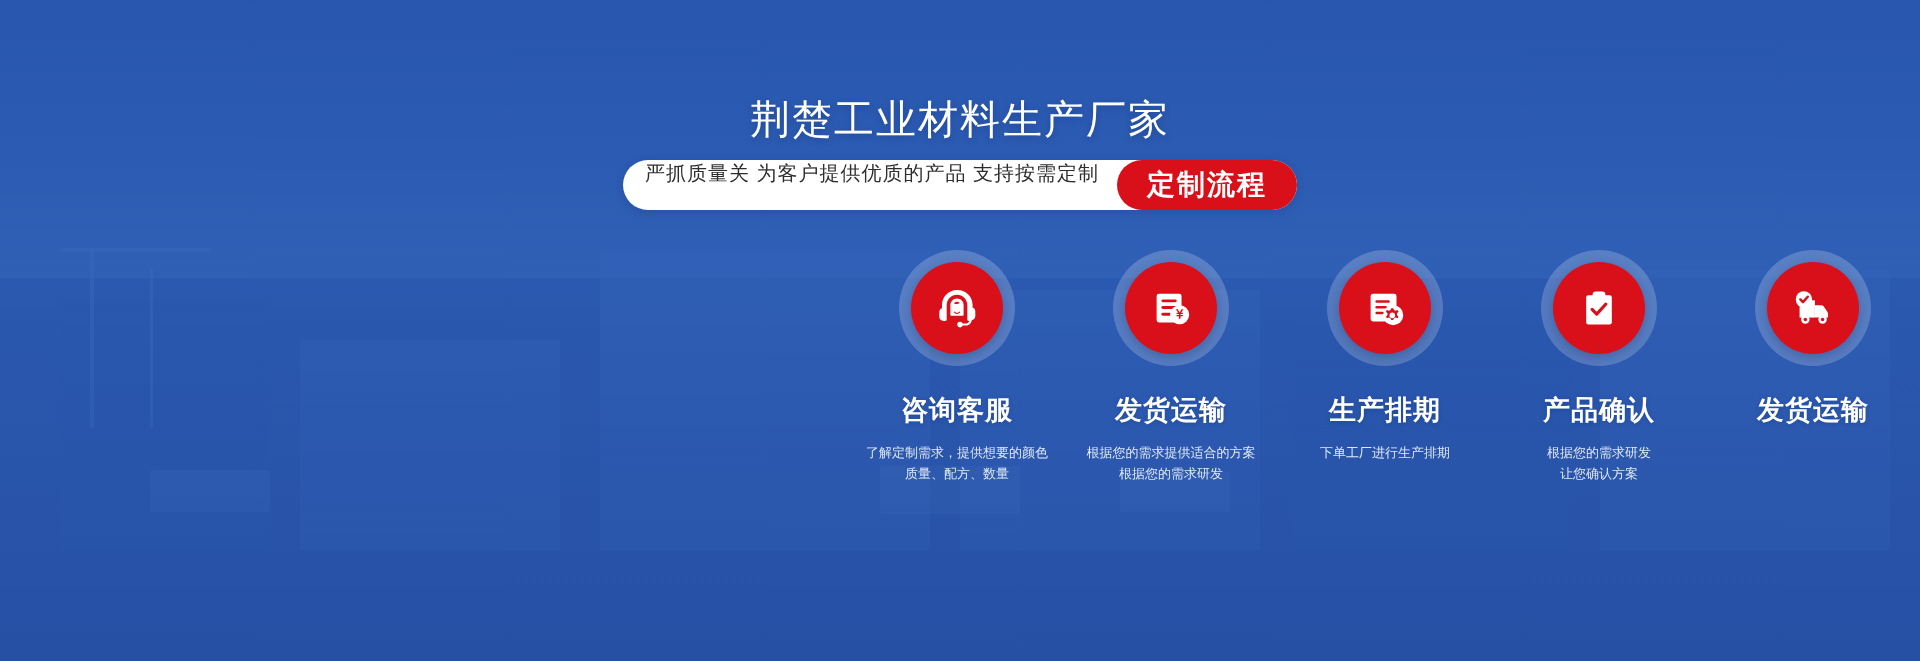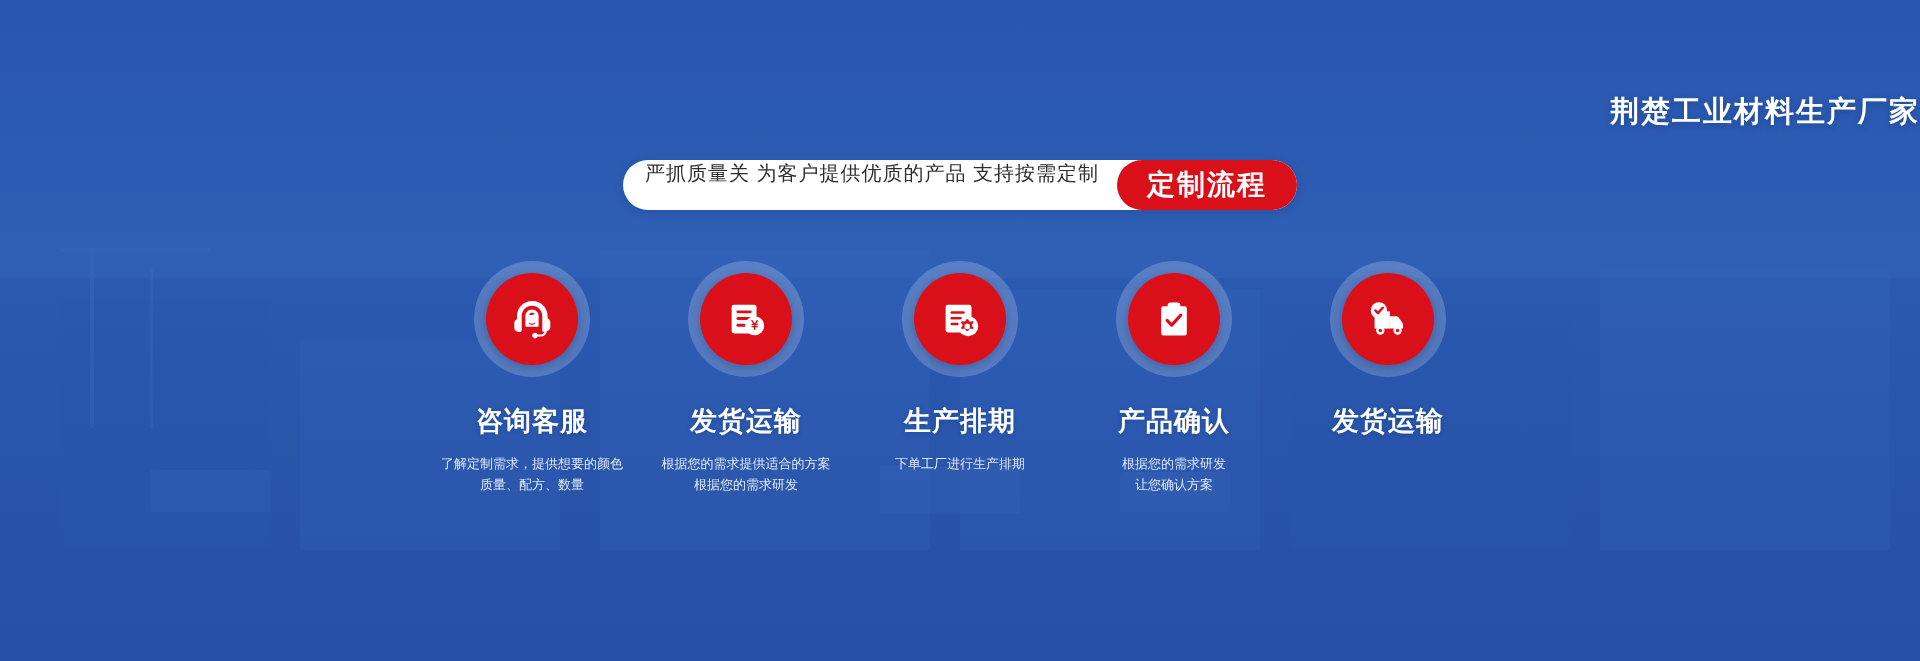--- a/index.html
+++ b/index.html
@@ -29,22 +29,22 @@
   .veh { position:absolute; background:#5b8bd2; opacity:.35; border-radius:3px; }
   .haze {
     position:absolute; inset:0;
     background:linear-gradient(180deg,rgba(38,82,170,.72) 0%,rgba(42,88,176,.62) 40%,rgba(38,80,166,.78) 100%);
   }
 
   .content { position:absolute; inset:0; }
 
   .title {
     position:absolute; top:92px; left:0; width:100%;
-    text-align:right; color:#ffffff;
-    font-size:29px; font-weight:bold; letter-spacing:2px;
+    text-align:center; color:#ffffff;
+    font-size:40px; font-weight:normal; letter-spacing:2px;
     text-shadow:0 2px 6px rgba(10,40,95,.35);
   }
 
   .pill-wrap { position:absolute; top:160px; left:0; width:100%; display:flex; justify-content:center; }
   .pill {
     display:flex; align-items:flex-start; background:#ffffff;
     border-radius:30px; height:50px; padding-left:22px; padding-right:0;
     box-shadow:0 2px 10px rgba(10,35,85,.18);
   }
   .pill-text {
@@ -52,22 +52,22 @@
     padding:0 18px 0 0; white-space:nowrap;
   }
   .pill-btn {
     background:#d9101a; color:#ffffff; font-size:28px; font-weight:bold;
     letter-spacing:2px; height:50px; line-height:50px;
     padding:0 30px; border-radius:30px; white-space:nowrap;
     border:none; cursor:pointer; font-family:inherit;
   }
 
   .steps {
-    position:absolute; top:261px; left:0; width:100%;
-    display:flex; justify-content:center; align-items:flex-start;
+    position:absolute; top:250px; left:0; width:100%;
+    display:flex; justify-content:flex-end; align-items:flex-start;
   }
   .step { width:214px; display:flex; flex-direction:column; align-items:center; }
   .circle-ring {
     width:116px; height:116px; border-radius:50%;
     background:rgba(255,255,255,.20);
     display:flex; align-items:center; justify-content:center;
   }
   .circle {
     width:92px; height:92px; border-radius:50%; background:#d9101a;
     display:flex; align-items:center; justify-content:center;

